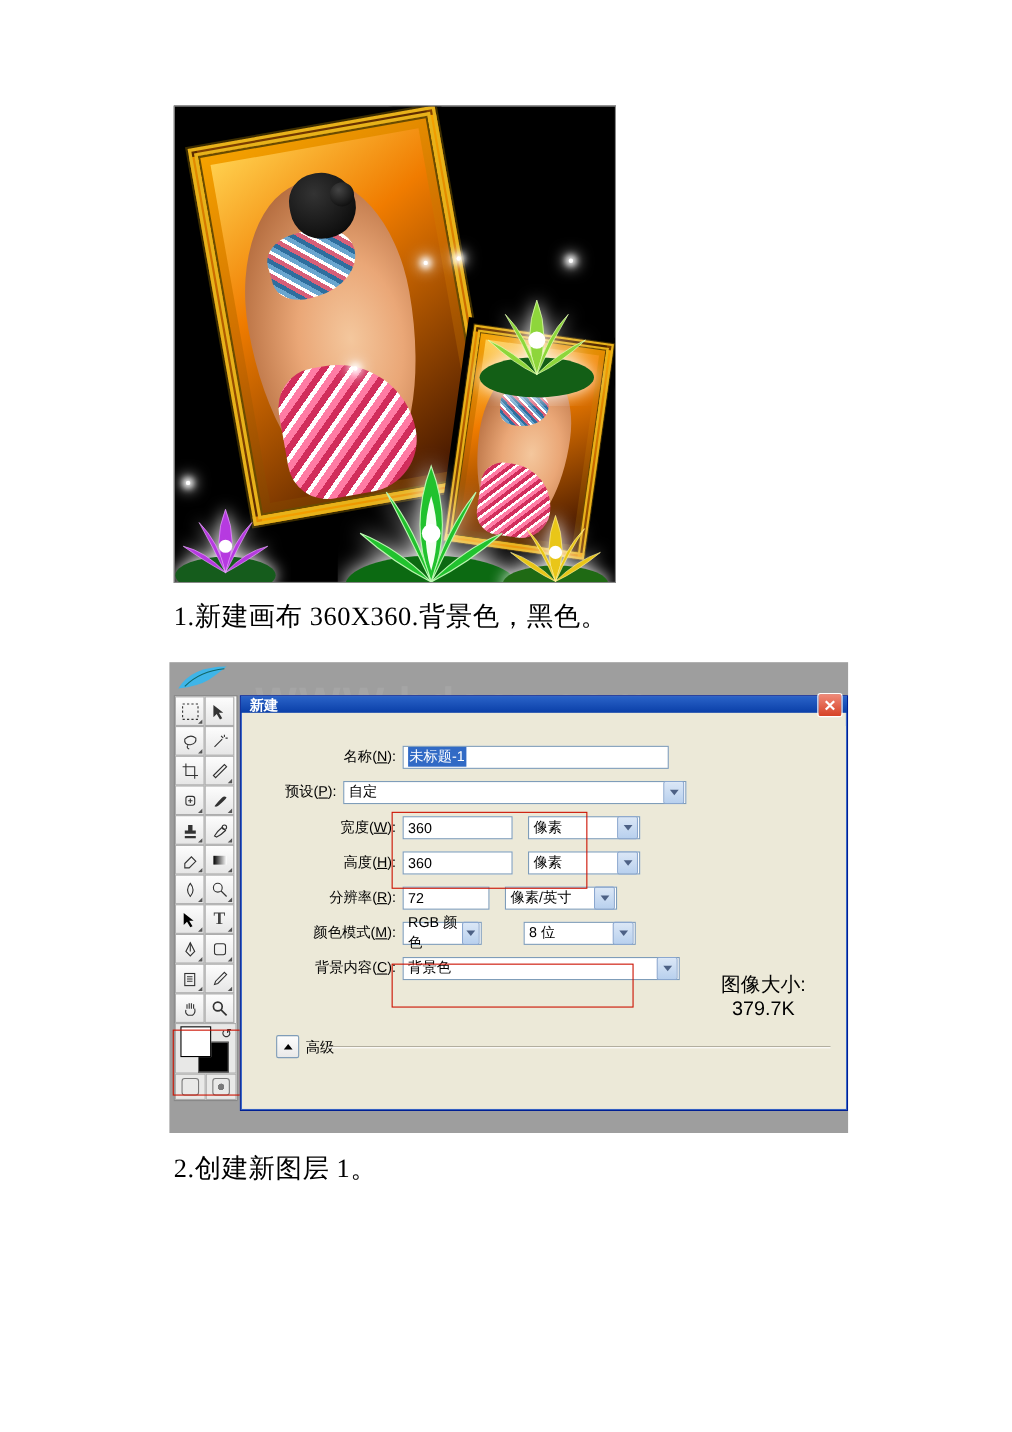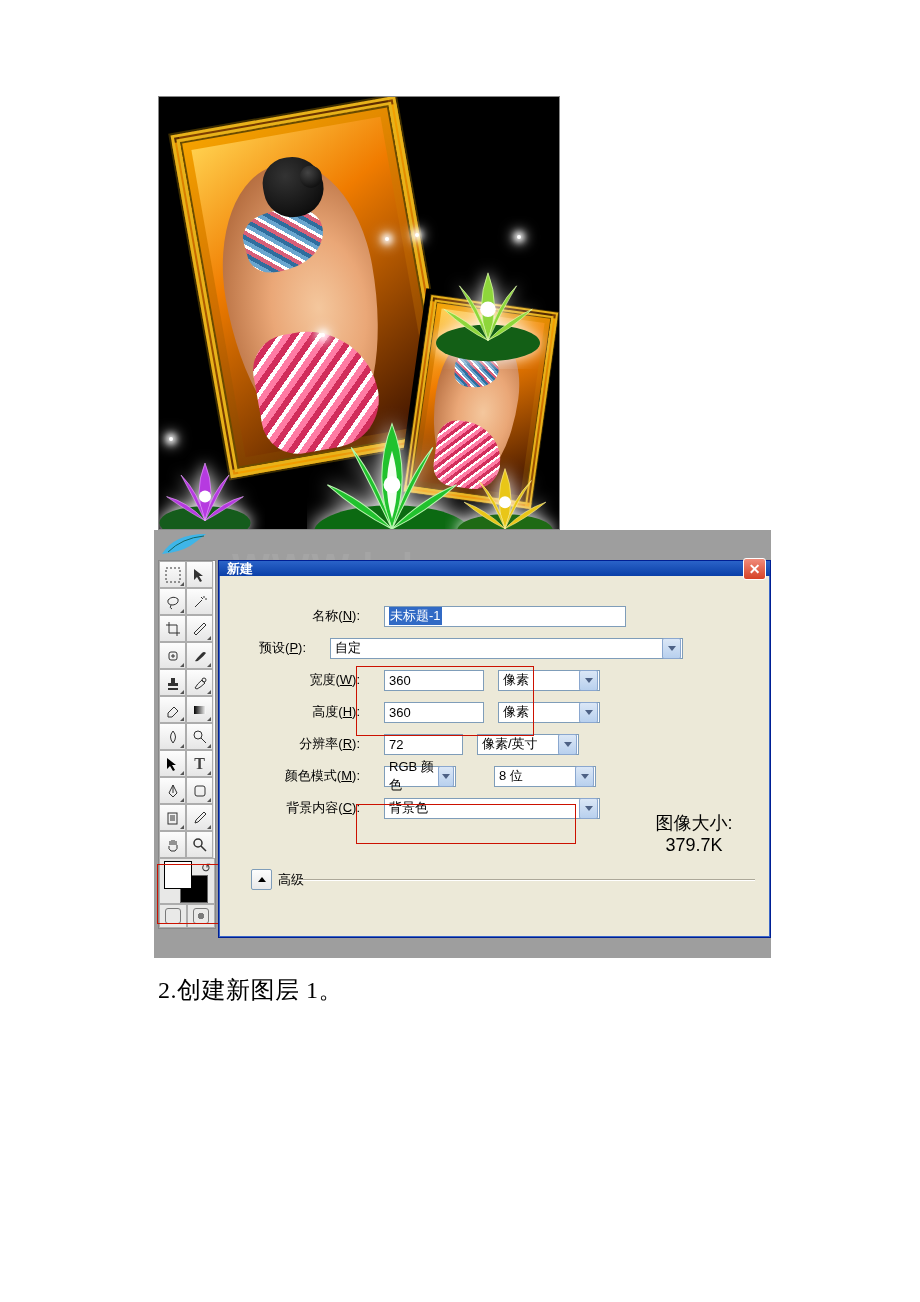--- a/index.html
+++ b/index.html
@@ -61,21 +61,21 @@
 .red-box-tools { position:absolute; left:3px; top:334px; width:60px; height:58px; border:1px solid #cc1100; pointer-events:none; }
 
 
 .dlg { position:absolute; left:64px; top:30px; right:0; bottom:20px; background:#ece9d8; border:1px solid #001f93; box-shadow:0 0 0 1px #3a66c8 inset; }
 .dlg-title { height:15px; background:linear-gradient(#2a63c8,#0a3fa8); color:#fff; font-size:13px; font-weight:bold; display:flex; align-items:center; padding:0 4px 0 8px; }
 .dlg-title .spacer { flex:1; }
 .dlg-close { width:21px; height:20px; background:linear-gradient(#f08b7a,#d64226); border:1px solid #fff; border-radius:3px; display:flex; align-items:center; justify-content:center; color:#fff; font-weight:bold; font-size:14px; }
 .dlg-body { position:absolute; left:1px; top:27px; right:1px; bottom:1px; background:#ece9d8; padding:12px 14px 8px; font-size:13px; color:#000; font-family:"Tahoma","SimSun",sans-serif; }
 
 .dlg-body .row { display:flex; align-items:center; height:32px; }
-.dlg-body .lbl { width:126px; text-align:right; padding-right:24px; }
+.dlg-body .lbl { width:126px; text-align:right; padding-right:6px; }
 .dlg-body .lbl u { text-decoration:underline; }
 .fld { height:21px; background:#fff; border:1px solid #7f9db9; box-sizing:border-box; padding:0 4px; display:flex; align-items:center; }
 .fld.sel { justify-content:space-between; }
 .sel-btn { width:17px; height:19px; margin-right:-3px; background:linear-gradient(#dbe7f6,#b8d0ee); border:1px solid #8aa7cf; border-radius:2px; display:flex; align-items:center; justify-content:center; }
 .sel-btn::after { content:""; width:0; height:0; border-left:4px solid transparent; border-right:4px solid transparent; border-top:5px solid #4d6185; }
 .hiliteN { background:#316ac5; color:#fff; padding:0 1px; }
 
 .red-wh { position:absolute; left:136px; top:78px; width:176px; height:68px; border:1px solid #cc1100; pointer-events:none; }
 .red-bg { position:absolute; left:136px; top:216px; width:218px; height:38px; border:1px solid #cc1100; pointer-events:none; }
 
@@ -188,20 +188,21 @@
               <circle cx="50" cy="54" r="6" fill="#fff"></circle>
             </g>
           </svg>
       <div class="spark" style="left:-8px;top:-6px"></div>
       <div class="spark" style="left:94px;top:-4px"></div>
     </div>
     <div class="spark" style="left:226px;top:140px"></div>
     <div class="spark" style="left:162px;top:236px"></div>
   </div>
 
+  <p class="step"><span class="zh">1.新建画布 360X360.背景色，黑色。</span></p>
 
   <div class="ps">
     <div class="wm2">WWW.bdocx.com</div>
     <div class="ps-feather">
       <svg viewBox="0 0 48 24">
             <path d="M2 22 Q14 2 46 2 Q36 10 30 14 Q20 20 2 22Z" fill="#3fb5e8"></path>
             <path d="M8 20 Q22 6 44 4" stroke="#166" stroke-width="1" fill="none"></path>
           </svg>
     </div>
 
@@ -366,21 +367,21 @@
       </div>
       <div class="dlg-body">
         <div class="row">
           <div class="lbl"><span>名称(<u>N</u>):</span></div>
           <div class="fld" style="width:242px">
                 <span class="hiliteN">未标题-1</span>
               </div>
         </div>
         <div class="row">
           <div class="lbl" style="width:72px"><span>预设(<u>P</u>):</span></div>
-          <div class="fld sel" style="width:353px">
+          <div class="fld sel" style="width:312px">
                 <span>自定</span>
                 <span class="sel-btn"></span>
               </div>
         </div>
         <div class="row">
           <div class="lbl"><span>宽度(<u>W</u>):</span></div>
           <div class="fld" style="width:100px">
                 <span>360</span>
               </div>
           <div style="width:14px"></div>
@@ -418,21 +419,21 @@
                 <span class="sel-btn"></span>
               </div>
           <div style="width:38px"></div>
           <div class="fld sel" style="width:102px">
                 <span>8 位</span>
                 <span class="sel-btn"></span>
               </div>
         </div>
         <div class="row">
           <div class="lbl"><span>背景内容(<u>C</u>):</span></div>
-          <div class="fld sel" style="width:216px">
+          <div class="fld sel" style="width:252px">
                 <span>背景色</span>
                 <span class="sel-btn"></span>
               </div>
         </div>
 
         <div class="red-wh"></div>
         <div class="red-bg"></div>
 
         <div class="adv">
           <span class="adv-btn"></span>

